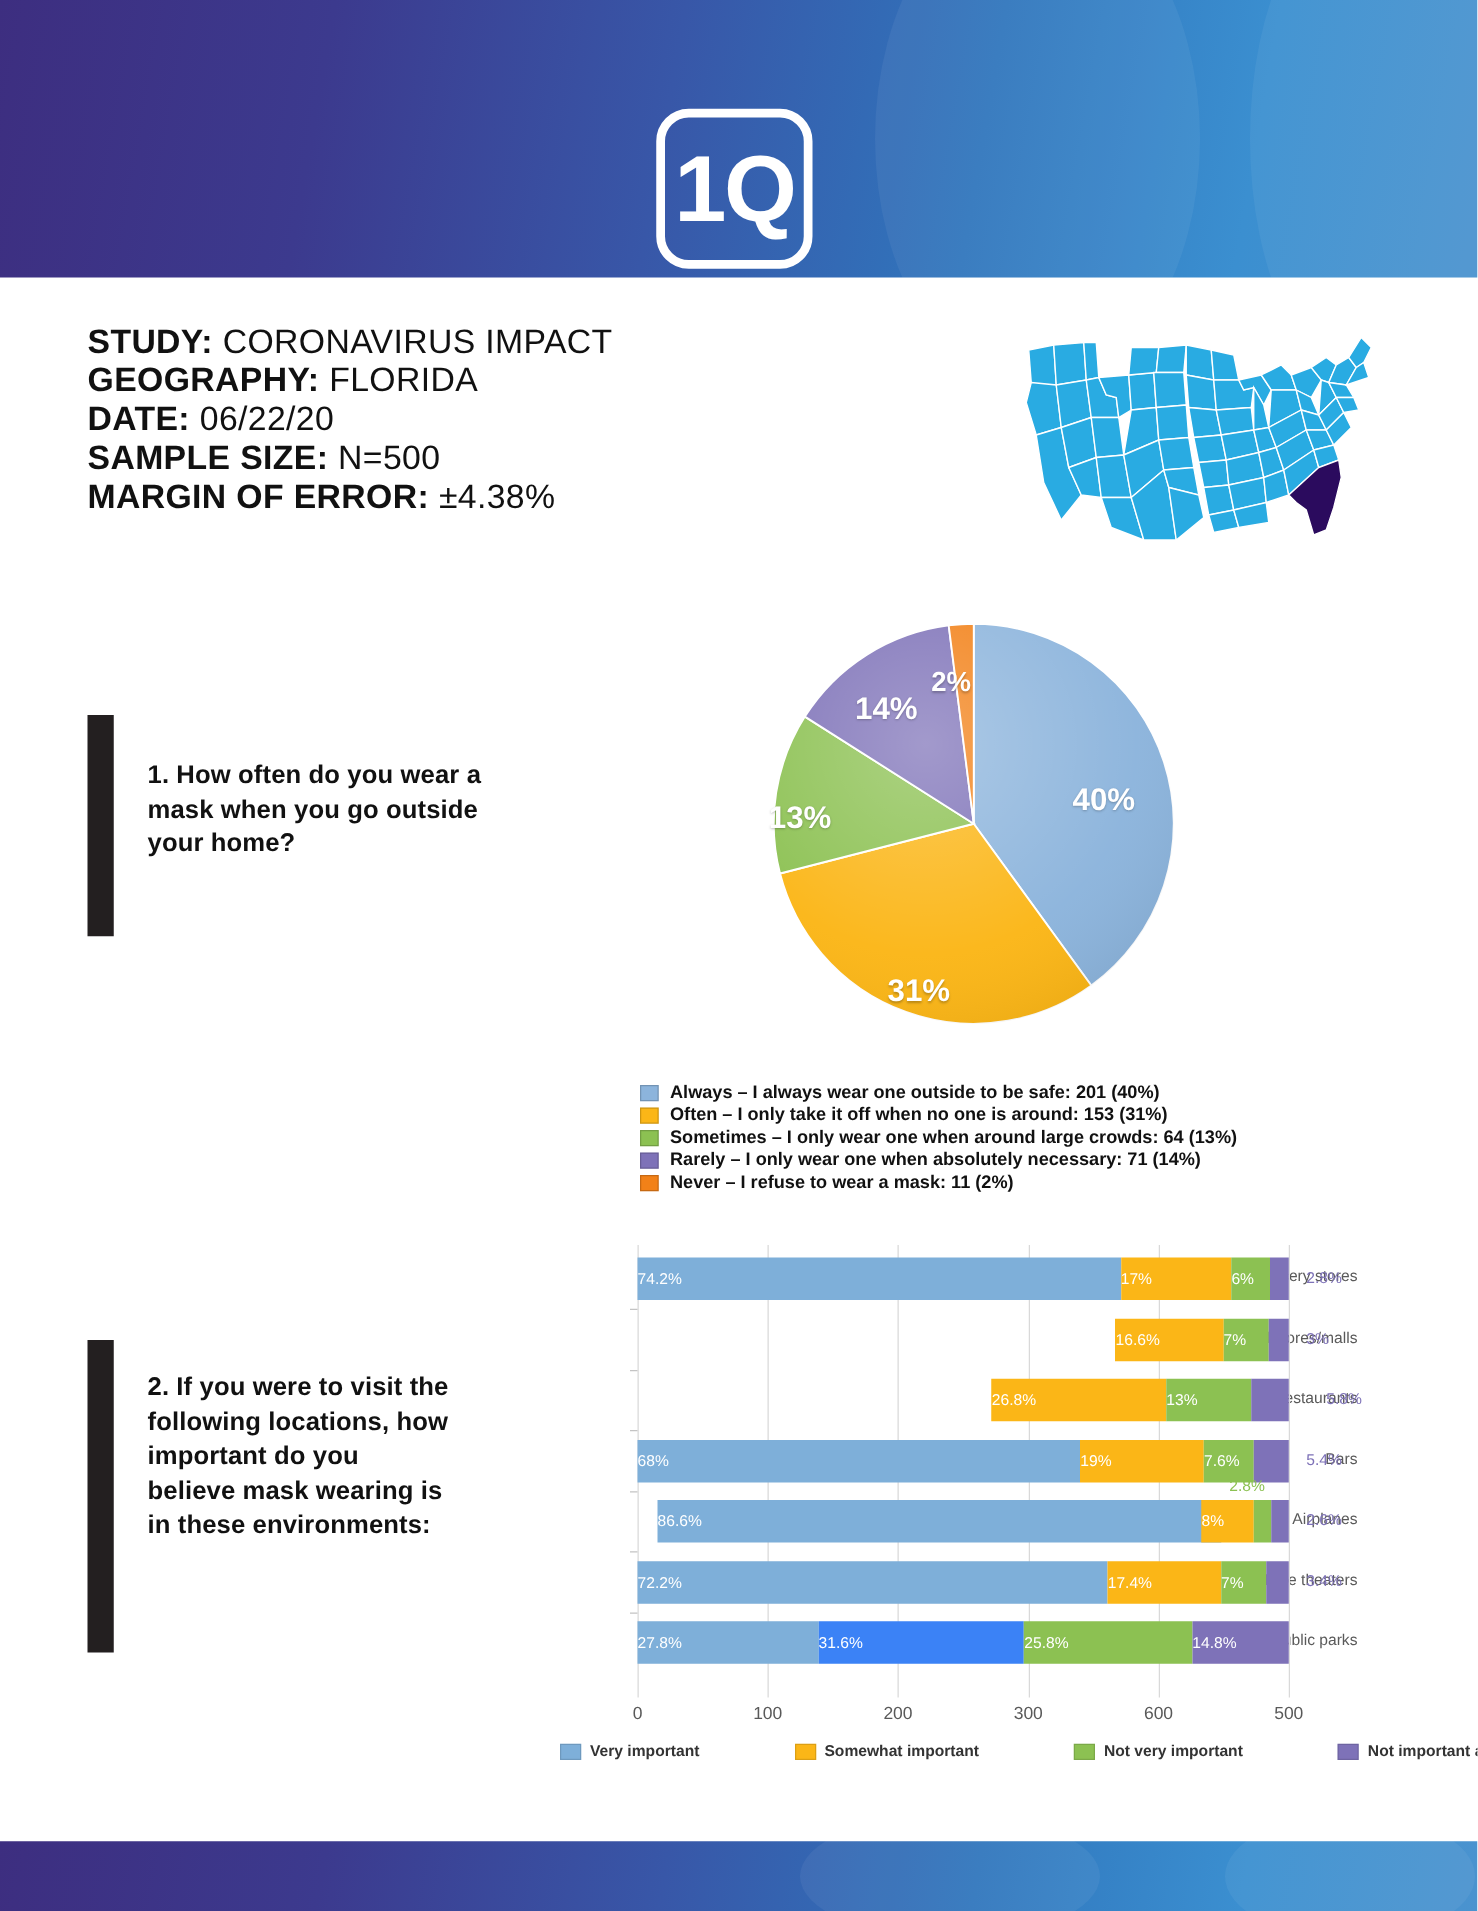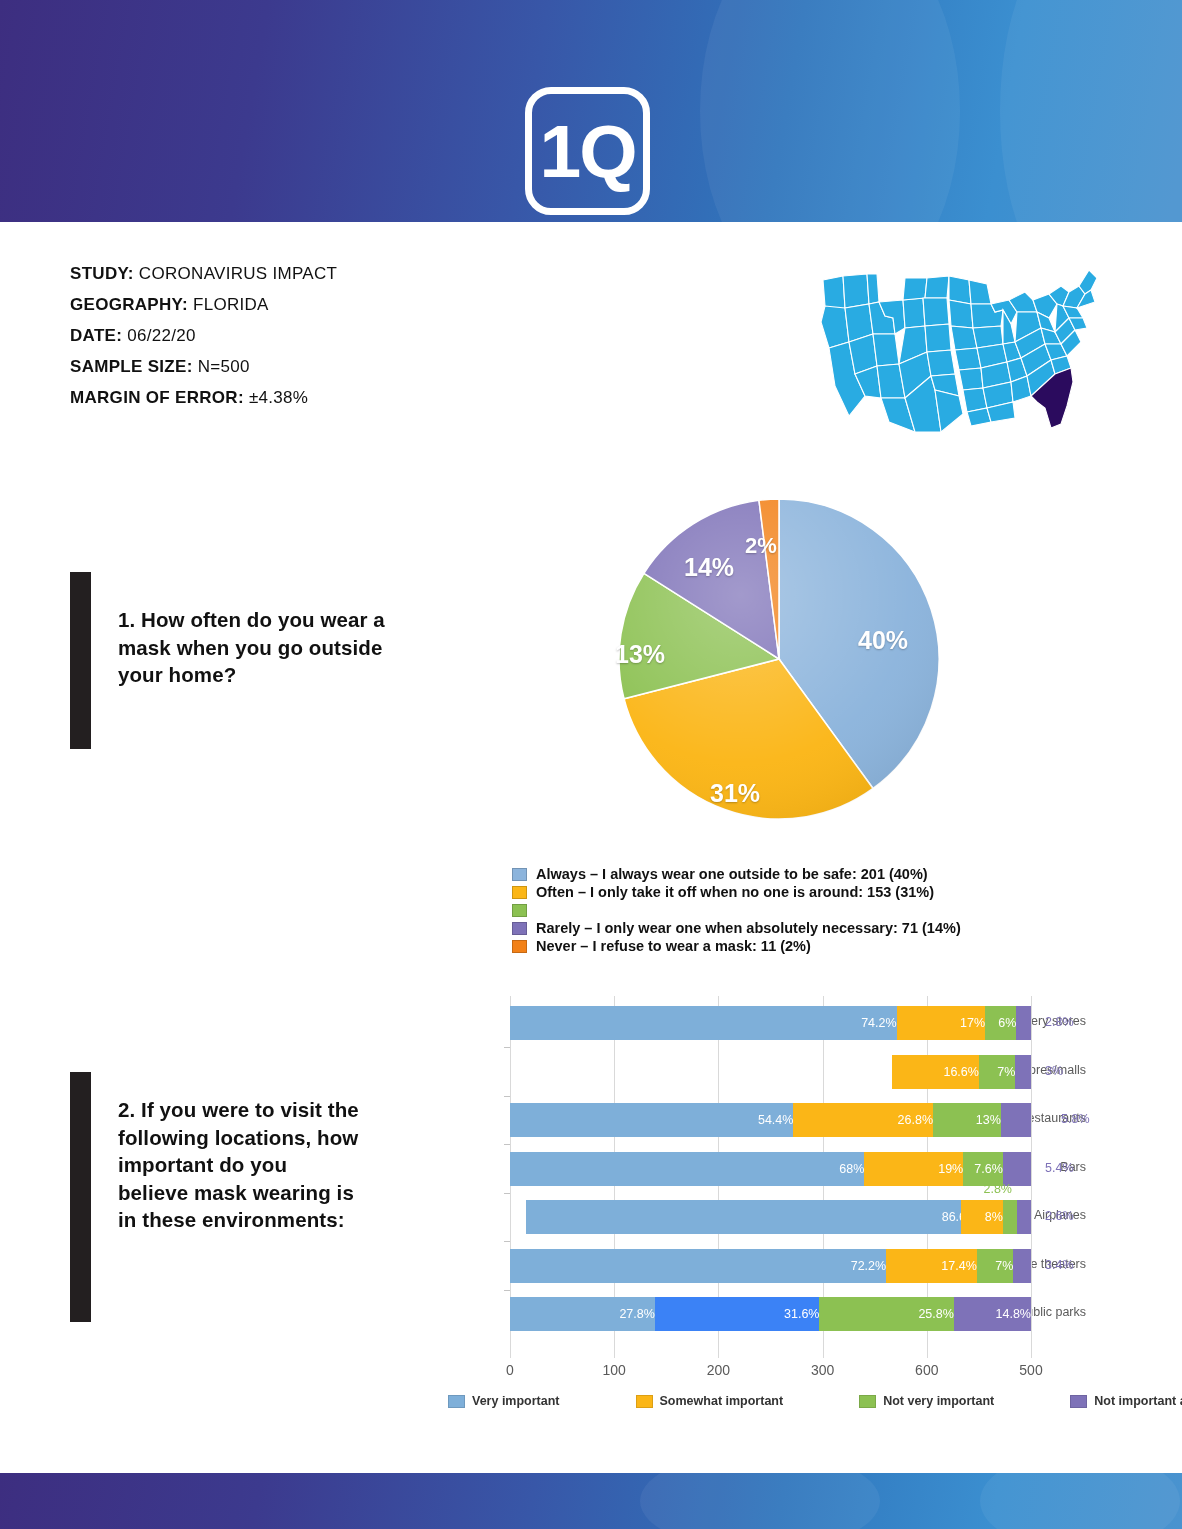--- a/index.html
+++ b/index.html
@@ -25,21 +25,21 @@
   }
   .logo-text{
     position:absolute;left:0;top:0;width:100%;height:100%;
     display:flex;align-items:center;justify-content:center;
     color:#fff;font-size:75px;font-weight:700;letter-spacing:-2px;
     font-family:"Liberation Sans", sans-serif;
   }
   
   #study-meta{position:absolute;left:70px;top:258px;width:480px;}
   .meta-line{
-    font-size:17px;line-height:31px;color:#111;letter-spacing:.3px;
+    font-size:27px;line-height:31px;color:#111;letter-spacing:.3px;
     white-space:nowrap;
   }
   .meta-line .lbl{font-weight:700;}
   .meta-line .val{font-weight:400;}
   
   #us-map{position:absolute;left:805px;top:256px;width:300px;height:185px;}
   
   .q-bar{position:absolute;width:21px;background:#231f20;}
   .q-text{
     position:absolute;font-size:20.5px;line-height:27.5px;
@@ -67,21 +67,21 @@
   
   #bar-chart{position:absolute;left:396px;top:996px;width:690px;height:365px;}
   .cat-label{
     position:absolute;right:0;width:110px;text-align:right;
     font-size:12.5px;color:#5a5a5a;white-space:nowrap;
   }
   #plot{position:absolute;left:114px;top:0;width:521px;height:362px;}
   .gridline{position:absolute;top:0;width:1px;height:362px;background:#d9d9d9;}
   .tickmark{position:absolute;left:-6px;width:6px;height:1px;background:#c4c4c4;}
   .bar-row{position:absolute;left:0;height:34px;width:521px;}
-  .seg{position:absolute;top:0;height:34px;display:flex;align-items:center;justify-content:flex-end;overflow:visible;}
+  .seg{position:absolute;top:0;height:34px;display:flex;align-items:center;justify-content:flex-start;overflow:visible;}
   .seg span{font-size:12.5px;color:#fff;font-weight:400;white-space:nowrap;}
   .out-label{
     position:absolute;font-size:12.5px;white-space:nowrap;
   }
   .axis-tick{
     position:absolute;top:366px;font-size:14px;color:#595959;
     transform:translateX(-50%);
   }
   #bar-legend{position:absolute;left:14px;top:398px;display:flex;align-items:center;}
   .blg-item{display:flex;align-items:center;margin-right:38px;padding-left:38px;}
@@ -226,20 +226,21 @@
   <div class="lg-row">
     <div class="lg-swatch" style="background:#8CB4DC"></div>
     <div class="lg-text">Always – I always wear one outside to be safe: 201 (40%)</div>
   </div>
   <div class="lg-row">
     <div class="lg-swatch" style="background:#FBB617"></div>
     <div class="lg-text">Often – I only take it off when no one is around: 153 (31%)</div>
   </div>
   <div class="lg-row">
     <div class="lg-swatch" style="background:#8CC152"></div>
+    <div class="lg-text">Sometimes – I only wear one when around large crowds: 64 (13%)</div>
   </div>
   <div class="lg-row">
     <div class="lg-swatch" style="background:#7E72B8"></div>
     <div class="lg-text">Rarely – I only wear one when absolutely necessary: 71 (14%)</div>
   </div>
   <div class="lg-row">
     <div class="lg-swatch" style="background:#F28118"></div>
     <div class="lg-text">Never – I refuse to wear a mask: 11 (2%)</div>
   </div>
 </div>
@@ -290,23 +291,20 @@
           <span>16.6%</span>
         </div>
         <div class="seg" style="left: 468.9px; width: 36.47px; background: rgb(140, 193, 82);">
           <span>7%</span>
         </div>
         <div class="seg" style="left: 505.37px; width: 15.63px; background: rgb(126, 114, 184);"></div>
       </div>
       <div class="tickmark" style="top: 99.75px;"></div>
       <div class="out-label" style="color: rgb(126, 114, 184); left: 535px; top: 116px; padding-left: 16px;">5.8%</div>
       <div class="bar-row" style="top: 107px;">
-        <div class="seg" style="left: 0px; width: 283.424px; background: rgb(126, 175, 217);">
-          <span>54.4%</span>
-        </div>
         <div class="seg" style="left: 283.424px; width: 139.628px; background: rgb(251, 182, 23);">
           <span>26.8%</span>
         </div>
         <div class="seg" style="left: 423.052px; width: 67.73px; background: rgb(140, 193, 82);">
           <span>13%</span>
         </div>
         <div class="seg" style="left: 490.782px; width: 30.218px; background: rgb(126, 114, 184);"></div>
       </div>
       <div class="tickmark" style="top: 148.25px;"></div>
       <div class="out-label" style="color: rgb(126, 114, 184); left: 535px; top: 164.5px;">5.4%</div>

